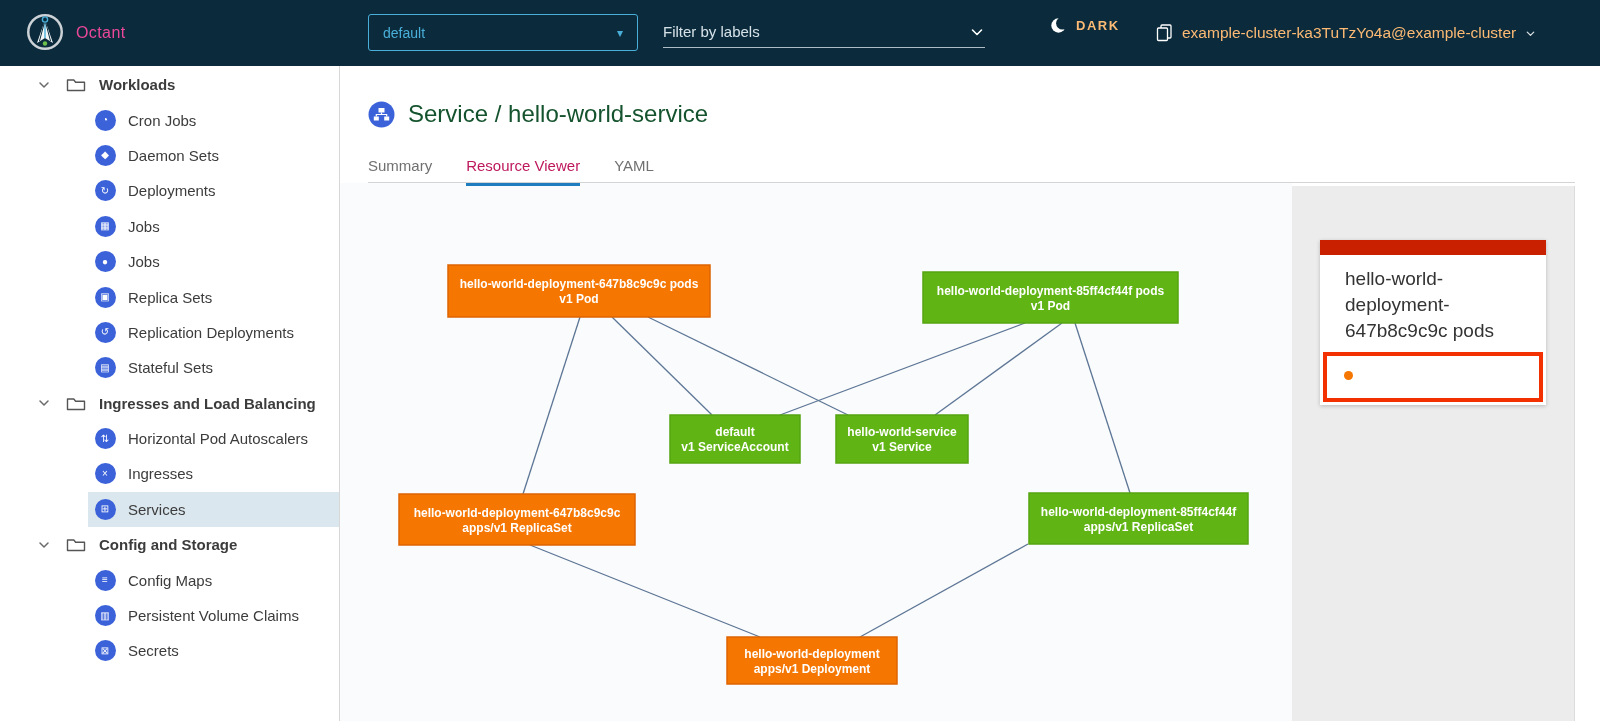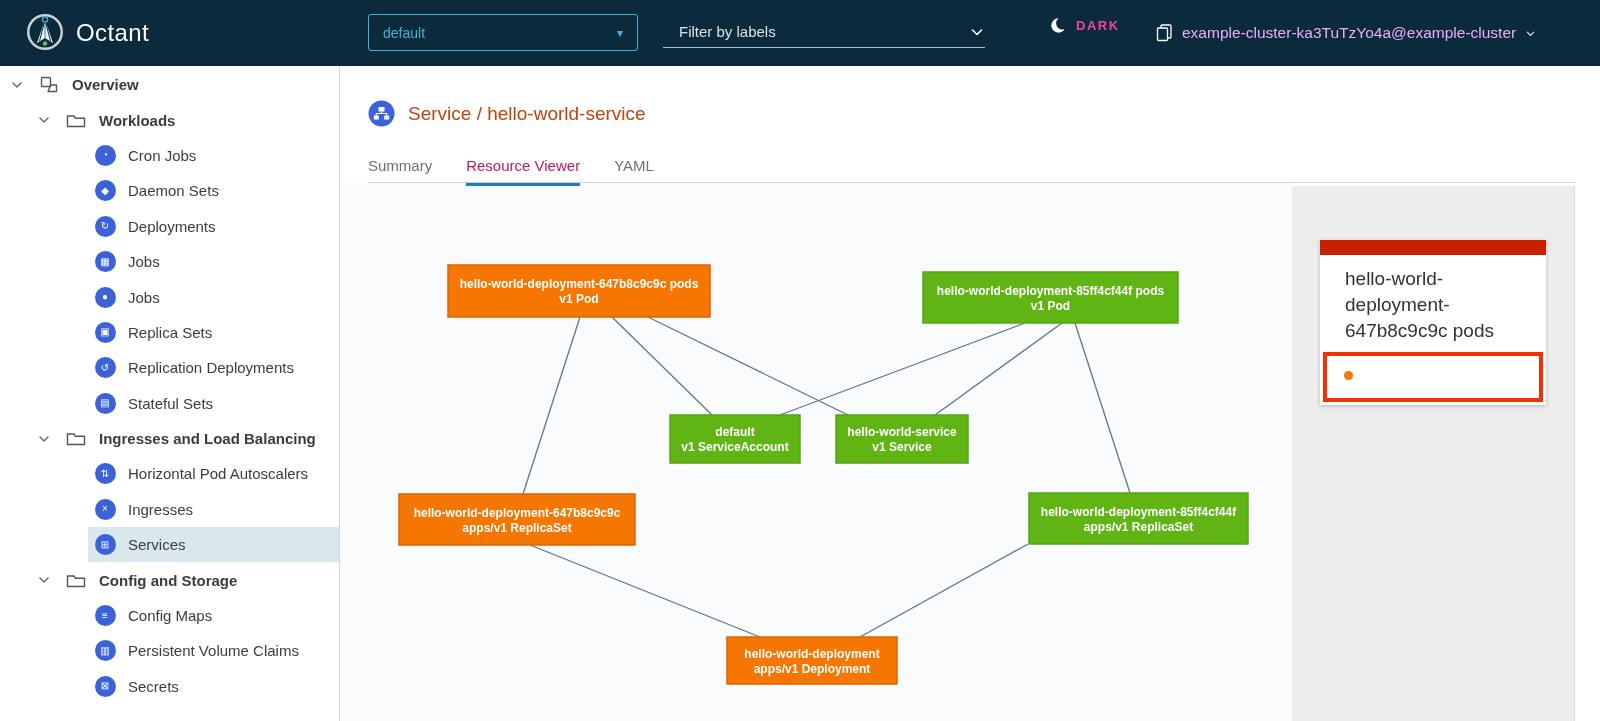--- a/index.html
+++ b/index.html
@@ -21,50 +21,50 @@
   *{box-sizing:border-box;}
   html,body{margin:0;padding:0;}
   body{
     width:1600px;height:721px;position:relative;overflow:hidden;
     background:#fff;font-family:"Liberation Sans",sans-serif;
     -webkit-font-smoothing:antialiased;
   }
   
   .app-header{position:absolute;left:0;top:0;width:1600px;height:66px;background:var(--header-bg);z-index:20;}
   .logo{position:absolute;left:26px;top:13px;width:38px;height:38px;}
-  .app-title{position:absolute;left:76px;top:0;height:72px;line-height:66px;color:#ffffff;font-size:24px;letter-spacing:.4px;}
+  .app-title{position:absolute;left:76px;top:0;height:72px;line-height:66px;color:#ec4899;font-size:16px;letter-spacing:.4px;}
   .ns-select{position:absolute;left:368px;top:14px;width:270px;height:37px;border:1px solid var(--accent-blue);
     border-radius:3px;color:var(--accent-blue);font-size:14px;display:flex;align-items:center;
     justify-content:space-between;padding:0 14px;cursor:pointer;}
   .ns-caret{font-size:12px;color:var(--accent-blue);}
   .filter-wrap{position:absolute;left:663px;top:16px;width:322px;height:32px;display:flex;align-items:center;
     border-bottom:1px solid rgba(230,238,243,.75);}
   .filter-wrap input{flex:1;background:transparent;border:none;outline:none;color:#ffffff;font-size:15px;
-    font-family:"Liberation Sans",sans-serif;padding:0;margin-left:16px;}
+    font-family:"Liberation Sans",sans-serif;padding:0;}
   .filter-wrap input::placeholder{color:#e2ecf2;opacity:.95;}
-  .theme-toggle{position:absolute;left:1050px;top:0;height:50px;display:flex;align-items:center;gap:9px;color:#ec4899;cursor:pointer;}
+  .theme-toggle{position:absolute;left:1050px;top:0;height:50px;display:flex;align-items:center;gap:9px;color:#fdba74;cursor:pointer;}
   .theme-label{font-size:13px;font-weight:bold;letter-spacing:1.5px;}
-  .cluster-ctx{position:absolute;left:1156px;top:0;height:66px;display:flex;align-items:center;gap:9px;color:#f0abfc;
+  .cluster-ctx{position:absolute;left:1156px;top:0;height:66px;display:flex;align-items:center;gap:9px;color:#fdba74;
     font-size:15.5px;cursor:pointer;}
   
   .sidebar{position:absolute;left:0;top:66px;width:340px;height:655px;background:#fff;
     border-right:1px solid #d7d7d7;padding-top:1px;z-index:10;}
   .nav-row{height:35.4px;display:flex;align-items:center;font-size:15px;color:#3c3c3c;cursor:pointer;}
   .nav-row.bold{font-weight:bold;}
   .nav-row.lvl0{padding-left:10px;}
   .nav-row.lvl1{padding-left:37px;}
   .nav-row.lvl2{padding-left:94px;}
   .nav-row.selected{background:linear-gradient(90deg,#fff 0 88px,var(--selected-row-bg) 88px);}
   .chev{width:15px;height:15px;margin-right:13px;flex:0 0 auto;display:flex;align-items:center;}
   .nav-ico{width:22px;height:22px;margin-right:12px;flex:0 0 auto;display:flex;align-items:center;justify-content:center;}
   .res-badge{width:21px;height:21px;border-radius:50%;background:var(--icon-blue);color:#fff;font-size:10px;
     display:flex;align-items:center;justify-content:center;line-height:1;}
   
   .page-title-row{position:absolute;left:368px;top:100px;display:flex;align-items:center;gap:13px;z-index:5;}
-  .page-title{font-size:19px;font-weight:400;color:#c2410c;margin:0;white-space:nowrap;}
+  .page-title{font-size:24px;font-weight:400;color:#14532d;margin:0;white-space:nowrap;}
   .tabs{position:absolute;left:368px;top:157px;display:flex;gap:34px;z-index:6;}
   .tab{font-size:15px;color:#707070;padding-bottom:9px;cursor:pointer;}
   .tab.active{color:#be185d;border-bottom:3px solid var(--tab-underline);}
   .tab-divider{position:absolute;left:368px;top:182px;width:1207px;height:1px;background:#d4d4d4;z-index:4;}
   .graph-canvas{position:absolute;left:340px;top:183px;width:952px;height:538px;background:#fafbfc;z-index:1;}
   .graph-canvas svg{display:block;}
   .node-label{fill:#fff;font-size:12px;font-weight:600;font-family:"Liberation Sans",sans-serif;}
   
   .detail-panel{position:absolute;left:1292px;top:186px;width:283px;height:535px;background:var(--panel-bg);
     border-right:1px solid #dcdcdc;z-index:3;}
@@ -126,34 +126,20 @@
     <span>example-cluster-ka3TuTzYo4a@example-cluster</span>
     <span style="display:flex;opacity:.85;">
       <svg width="11" height="11" viewBox="0 0 12 12">
           <polyline points="2.5,4.5 6,8 9.5,4.5" fill="none" stroke="#fff" stroke-width="1.4" stroke-linecap="round" stroke-linejoin="round"></polyline>
         </svg>
     </span>
   </div>
 </header>
 
 <nav class="sidebar" id="sidebar-nav">
-    <div class="nav-row lvl0 bold">
-      <span class="chev">
-        <svg width="14" height="14" viewBox="0 0 14 14">
-          <polyline points="3,5 7,9 11,5" fill="none" stroke="#6b6b6b" stroke-width="1.5" stroke-linecap="round" stroke-linejoin="round"></polyline>
-        </svg>
-      </span>
-      <span class="nav-ico">
-        <svg width="20" height="19" viewBox="0 0 20 19">
-          <rect x="2.5" y="2.5" width="9" height="9" rx="1" fill="none" stroke="#555" stroke-width="1.4"></rect>
-          <path d="M9,16.5 l2.8,-6.5 h5.7 v6.5 Z" fill="none" stroke="#555" stroke-width="1.4" stroke-linejoin="round"></path>
-        </svg>
-      </span>
-      <span>Overview</span>
-    </div>
     <div class="nav-row lvl1 bold">
       <span class="chev">
         <svg width="14" height="14" viewBox="0 0 14 14">
           <polyline points="3,5 7,9 11,5" fill="none" stroke="#6b6b6b" stroke-width="1.5" stroke-linecap="round" stroke-linejoin="round"></polyline>
         </svg>
       </span>
       <span class="nav-ico">
         <svg width="20" height="17" viewBox="0 0 20 17">
           <path d="M1.5,4 h6.3 l1.8,2.2 H18.5 V14.5 H1.5 Z" fill="none" stroke="#555" stroke-width="1.4" stroke-linejoin="round"></path>
         </svg>

